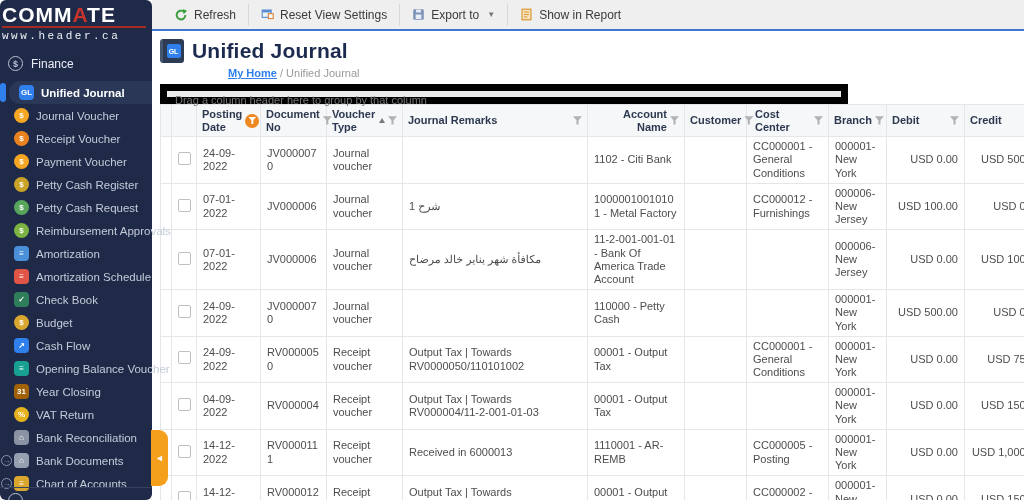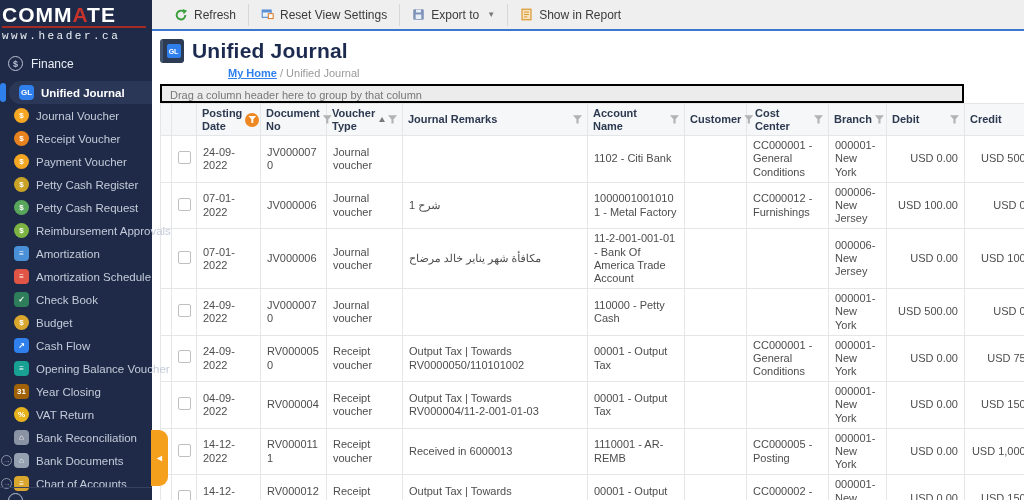--- a/index.html
+++ b/index.html
@@ -1,21 +1,21 @@
 <!DOCTYPE html>
 <html><head>
 <meta charset="utf-8">
 <style>
   * { margin:0; padding:0; box-sizing:border-box; }
   html,body { width:1024px; height:500px; overflow:hidden; background:#fff;
     font-family:"Liberation Sans", sans-serif; }
 
   
   .sidebar { position:absolute; left:0; top:0; width:152px; height:500px;
-    background:#1e2a48; color:#c4cbd9; z-index:5; }
+    background:#1e2a48; color:#c4cbd9; z-index:5;border-radius:6px; }
   .logo-block { padding:4px 6px 4px 2px; }
   .wordmark { font-size:21px; font-weight:bold; color:#fff; letter-spacing:1px;
     white-space:nowrap; line-height:1.0; }
   .wordmark .accent { color:#c8332b; }
   .logo-rule { height:2px; background:#a52a22; margin:1px 0 2px 0; }
   .site-url { font-size:11px; color:#eef1f6; letter-spacing:2.5px; white-space:nowrap;
     font-family:"Liberation Mono", monospace; }
   .section-head { display:flex; align-items:center; gap:8px; padding:10px 10px 8px 8px;
     font-size:12px; color:#e8ecf4; }
   .coin-icon { width:15px; height:15px; border-radius:50%; border:1.5px solid #b9c2d4;
@@ -60,22 +60,22 @@
   .title-block { padding:8px 8px 5px 8px; }
   .title-row { display:flex; align-items:center; gap:8px; }
   .gl-book { width:24px; height:24px; background:#2d3b55; border-radius:3px;
     border-left:3px solid #46566f; display:flex; align-items:center; justify-content:center; }
   .gl-badge { width:14px; height:14px; background:#2f80ed; border-radius:2px; color:#fff;
     font-size:7px; font-weight:bold; display:flex; align-items:center; justify-content:center; }
   h1.page-title { font-size:21px; font-weight:bold; color:#1b2a4e; letter-spacing:0.2px; }
   .breadcrumb { margin:4px 0 0 32px; font-size:11px; color:#9a9a9a; }
   .breadcrumb a { color:#2f80ed; text-decoration:underline; font-weight:bold; cursor:pointer;margin-left:36px; }
 
-  .group-panel { margin-left:8px; width:804px; background:#ececec;
-    border:2px solid #000000; font-size:11px; color:#777; padding:3px 8px; height:19px; }
+  .group-panel { margin-left:8px; width:688px; background:#ececec;
+    border:7px solid #000000; font-size:11px; color:#777; padding:3px 8px; height:19px; }
 
   
   .grid-wrap { margin-left:8px; width:864px; overflow:hidden; }
   table.grid { border-collapse:collapse; table-layout:fixed; width:885px; }
   .grid th, .grid td { border:1px solid #e4e6e8; }
   .grid thead th { background:#f6f7f8; padding:3px 5px; height:29px;
     font-size:11px; color:#2c3950; text-align:left; vertical-align:middle; cursor:pointer; }
   .hcell { display:flex; align-items:center; gap:3px; }
   .hcell .lbl { flex:1 1 auto; line-height:1.15; font-weight:bold; }
   .funnel { width:9px; height:9px; background:#b3b3b3; flex:0 0 auto;
@@ -278,21 +278,21 @@
                 <span class="sort-asc"></span>
                 <span class="funnel"></span>
               </div>
             </th>
             <th style="width: 185px;">
               <div class="hcell">
                 <span class="lbl">Journal Remarks</span>
                 <span class="funnel"></span>
               </div>
             </th>
-            <th style="width: 97px;">
+            <th style="width: 97px; text-align: right;">
               <div class="hcell">
                 <span class="lbl">Account Name</span>
                 <span class="funnel"></span>
               </div>
             </th>
             <th style="width: 62px;">
               <div class="hcell">
                 <span class="lbl">Customer</span>
                 <span class="funnel"></span>
               </div>

